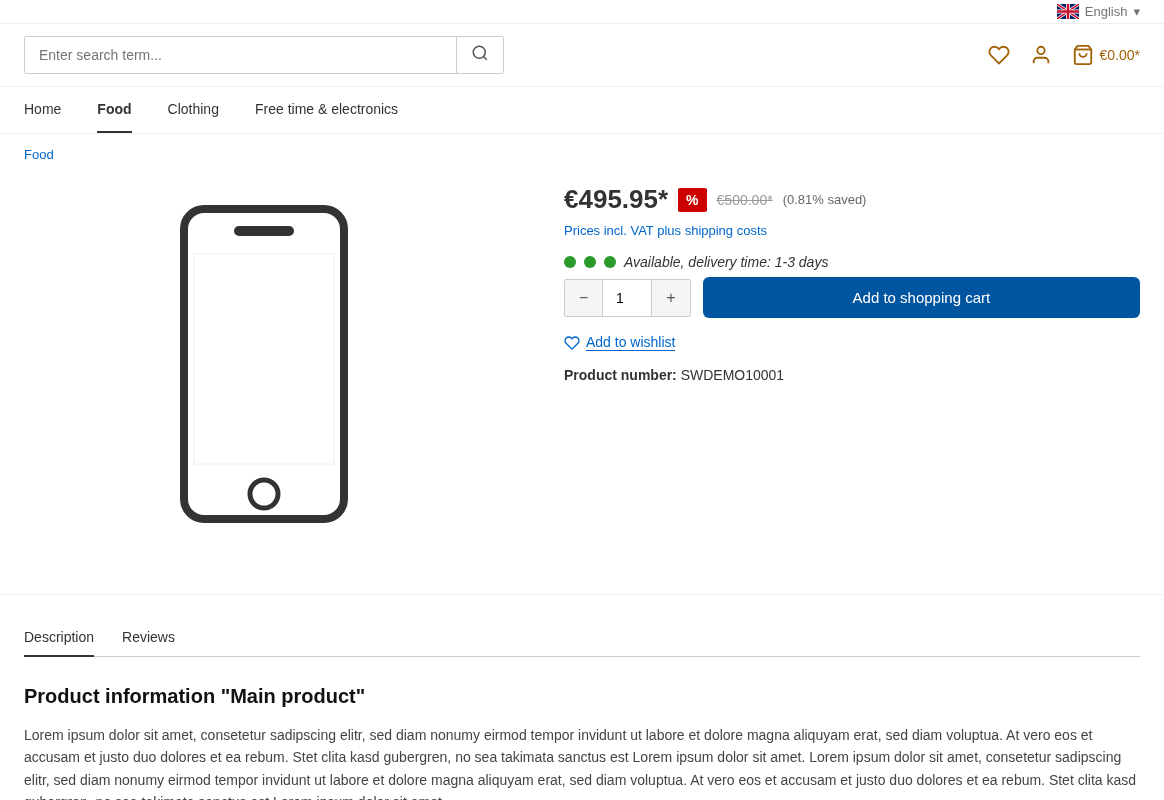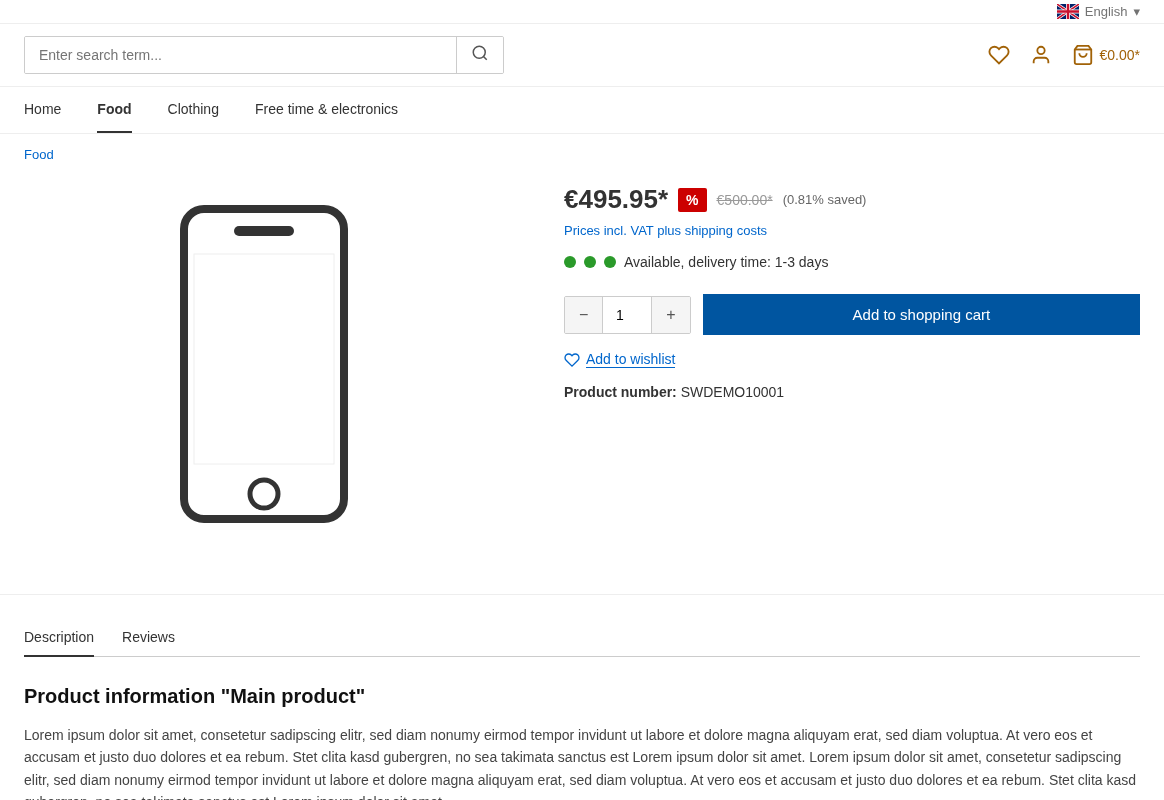--- a/index.html
+++ b/index.html
@@ -195,21 +195,22 @@
     .price-note a {
       color: #0066cc;
       text-decoration: none;
     }
 
     
     .availability-row {
       display: flex;
       align-items: center;
       gap: 8px;
-      margin-bottom: 24px;
+      margin-bottom: 7px;
+      font-style: italic;
     }
     .dot {
       width: 12px;
       height: 12px;
       border-radius: 50%;
       background: #2a9a2a;
       display: inline-block;
     }
     .availability-text {
       font-size: 14px;
@@ -251,21 +252,21 @@
       outline: none;
     }
     .add-cart-btn {
       background: #0055a0;
       color: #fff;
       border: none;
       padding: 12px 48px;
       font-size: 15px;
       font-weight: 500;
       cursor: pointer;
-      border-radius: 0;
+      border-radius: 6px;
       flex: 1;
     }
 
     
     .wishlist-row {
       display: flex;
       align-items: center;
       gap: 6px;
       margin-bottom: 16px;
       cursor: pointer;

